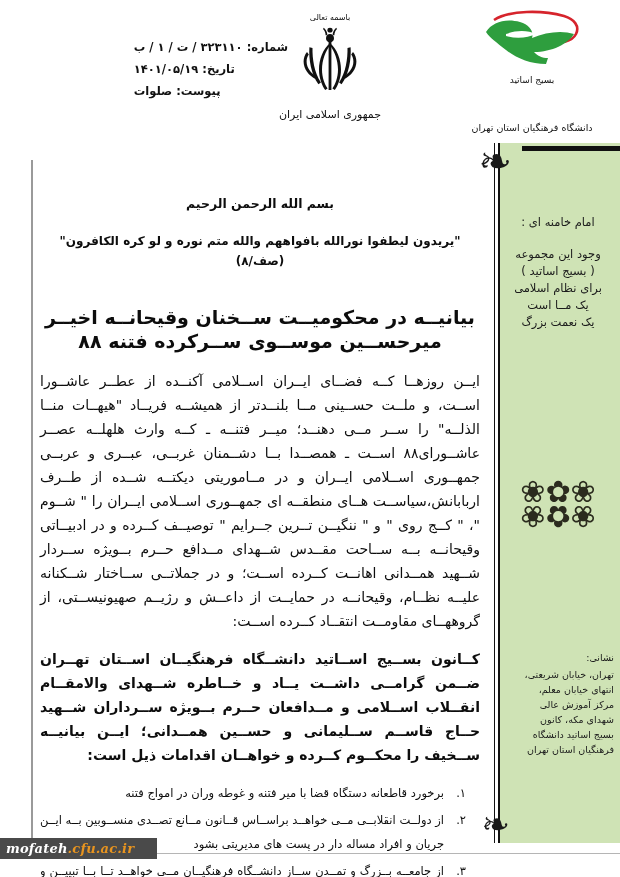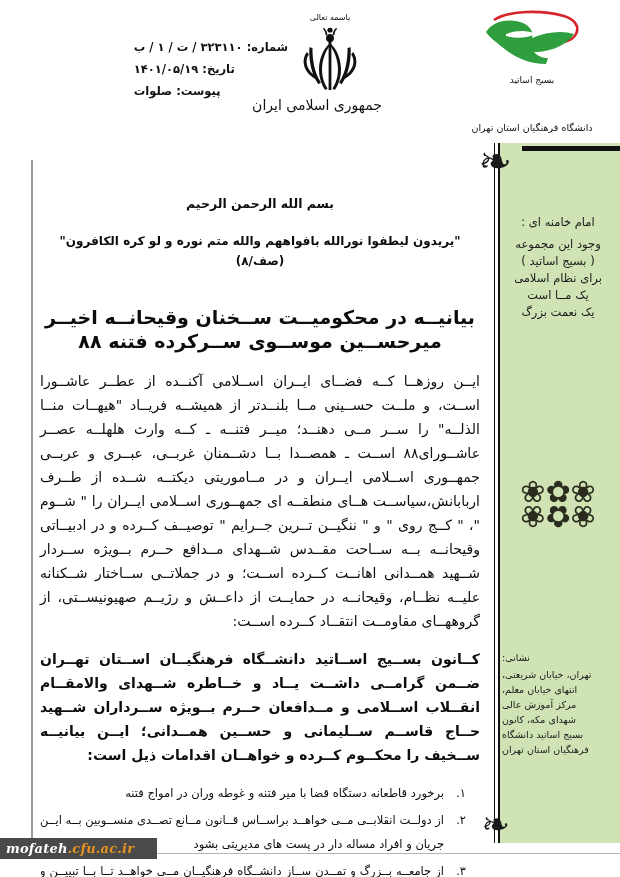--- a/index.html
+++ b/index.html
@@ -32,21 +32,21 @@
   .emblem {
     position: absolute; top: 12px; left: 278px;
     width: 104px; height: 104px;
     text-align: center;
   }
   .emblem .basmala {
     font-size: 8px; color:#111; height:12px; line-height:12px;
     font-family:"DejaVu Sans", sans-serif;
   }
   .emblem .caption {
-    font-size: 14px; color:#111; margin-top:1px;
+    font-size: 11px; color:#111; margin-top:12px;
     font-family:"DejaVu Sans", sans-serif; white-space:nowrap;
   }
 
   
   .org-logo {
     position: absolute; top: 8px; left: 452px;
     width: 160px; height: 112px; text-align:center;
   }
   .org-logo .org-name {
     font-size: 9px; color:#111; line-height:12px; margin-top:2px;
@@ -86,33 +86,33 @@
     position: absolute; top: 146px; right: 0; width: 98px; height: 5px;
     background:#111;
   }
 
   .quote {
     position: absolute; top: 214px; right: 4px; width: 116px;
     text-align: center; direction: rtl;
     font-size: 11.5px; color: #1b1b1b; line-height: 17px;
     font-family:"DejaVu Sans", sans-serif;
   }
-  .quote .q-title { margin-bottom: 5px; }
+  .quote .q-title { margin-bottom: 15px; }
   .quote .q-line { white-space: nowrap; }
 
   .ornament {
     position: absolute; top: 480px; right: 8px; width: 108px;
     text-align:center; color:#2b2b1e; line-height: 0.8;
   }
   .orn-a { font-size: 30px; display:block; }
   .orn-b { font-size: 30px; display:block; transform: scaleY(-1); }
 
   .address {
     position: absolute; top: 650px; right: 6px; width: 112px;
-    direction: rtl; text-align: left;
+    direction: rtl; text-align: right;
     font-size: 9.5px; color:#1b1b1b; line-height: 15px;
     font-family:"DejaVu Sans", sans-serif;
   }
   .address .ad-title { margin-bottom: 2px; }
   .address .ad-line { white-space: nowrap; }
 
   
   .body-rule {
     position: absolute; top: 160px; left: 31px;
     width: 1.5px; height: 690px; background: #9a9a9a;

